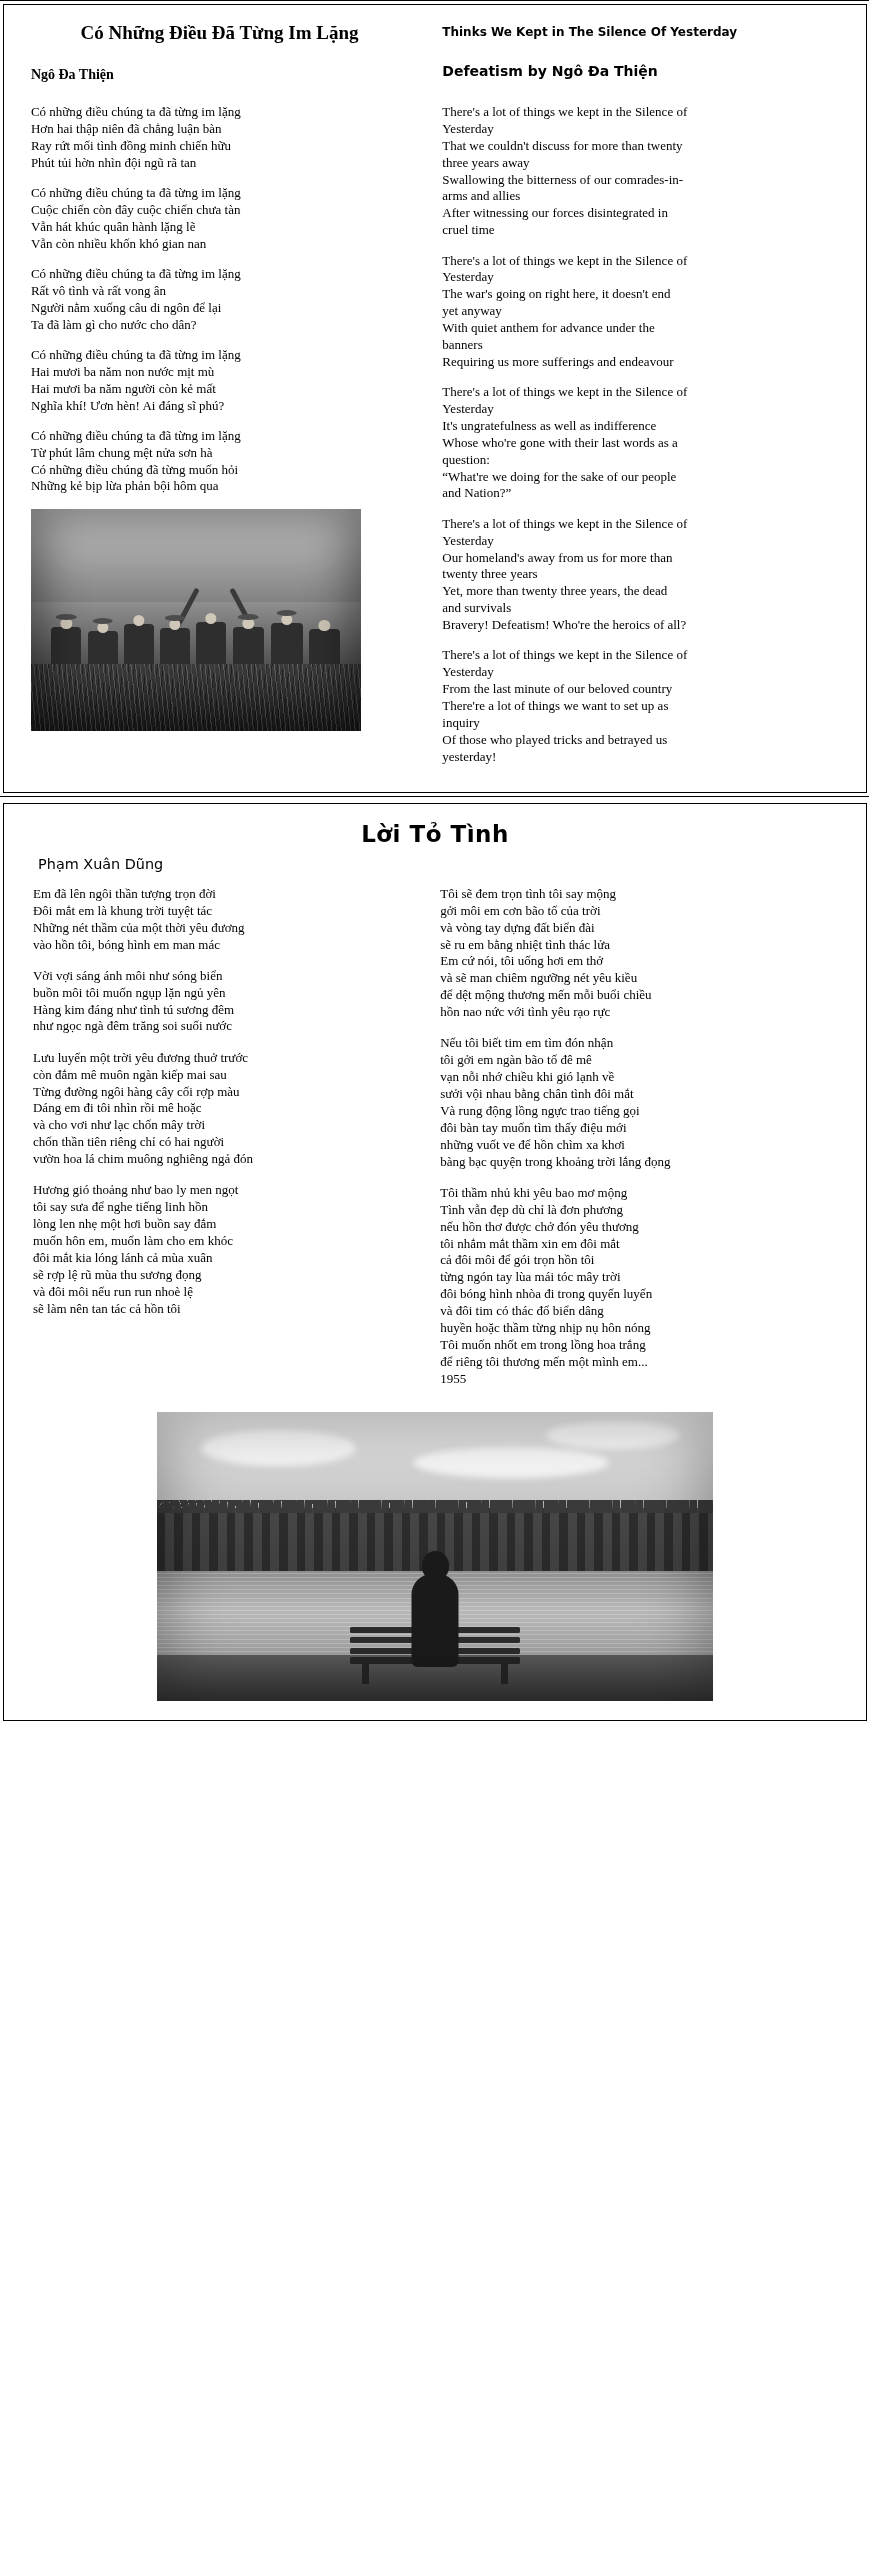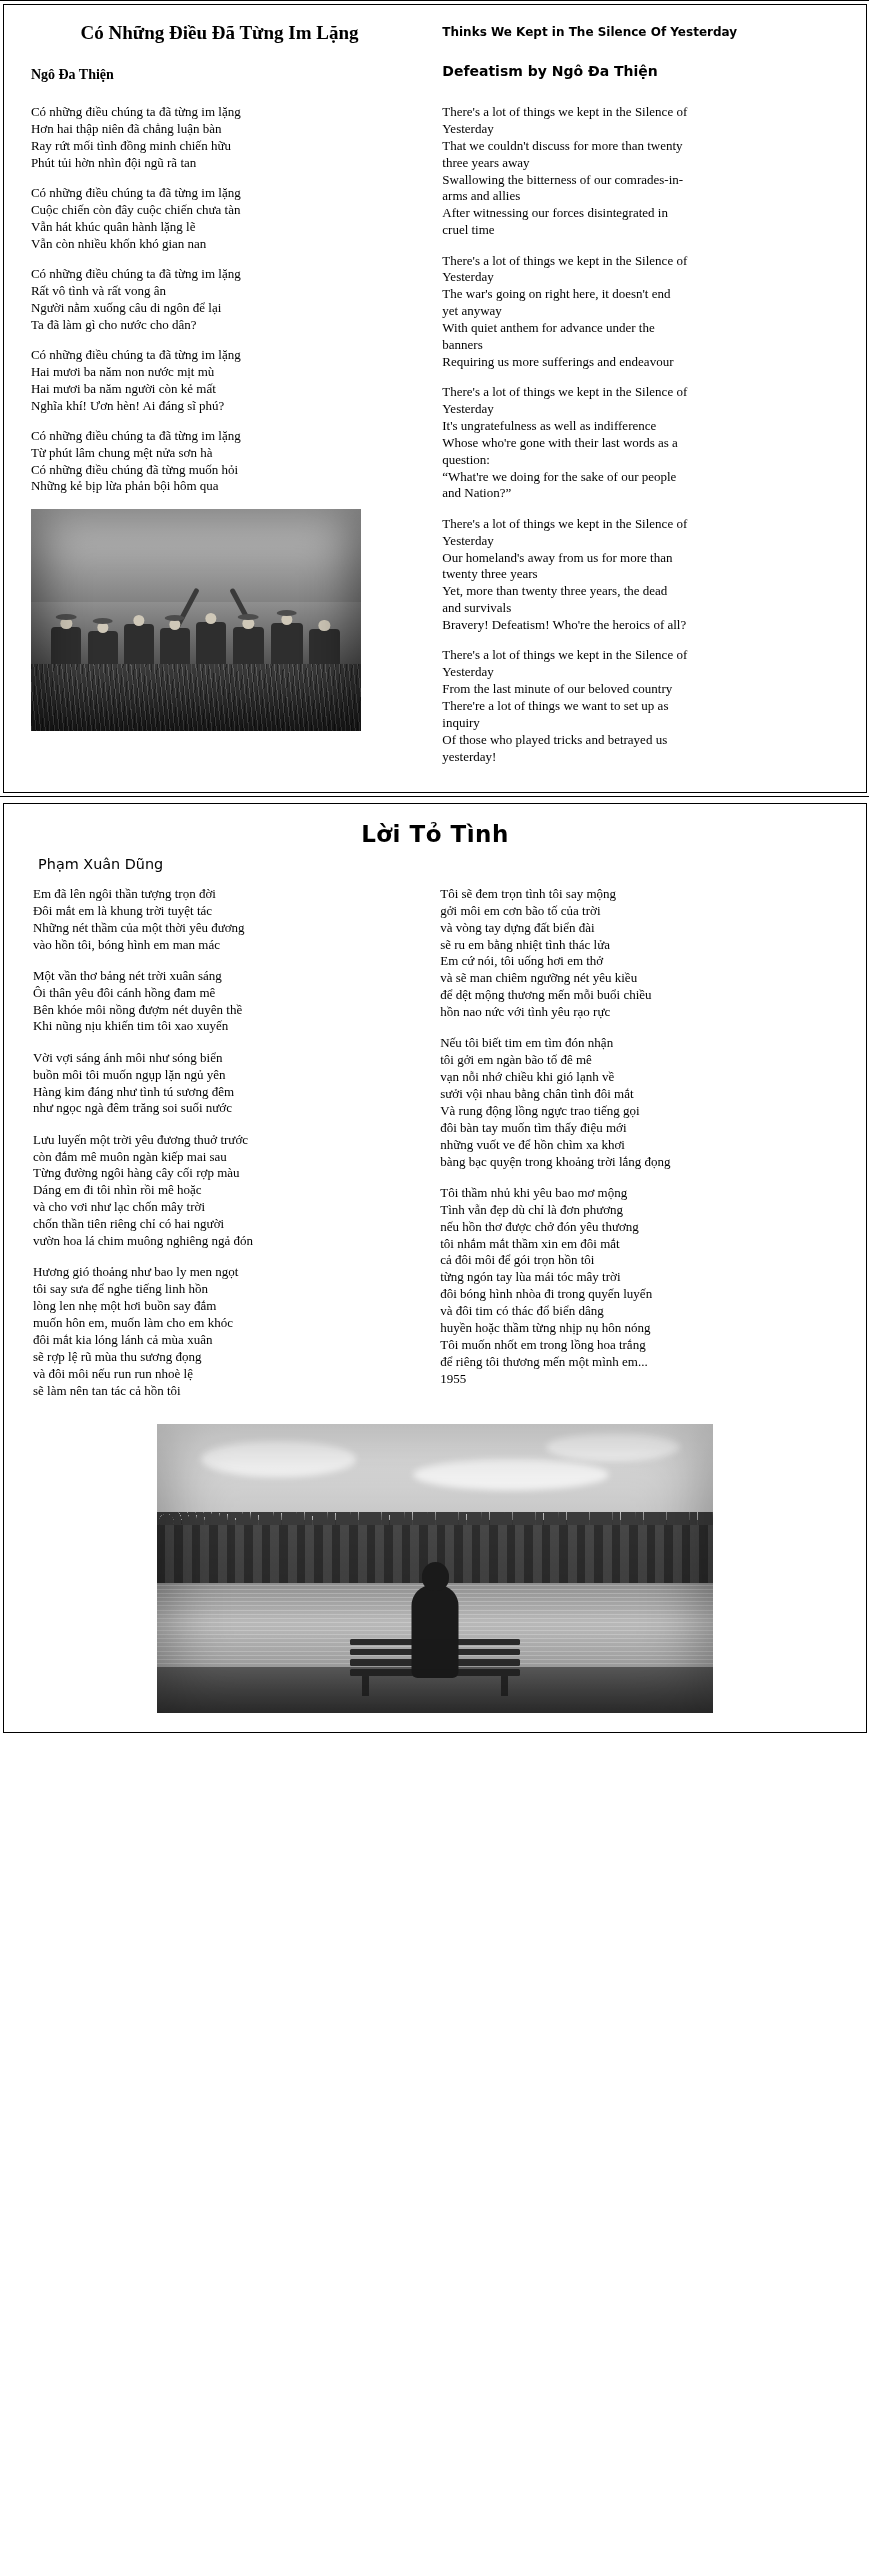--- a/index.html
+++ b/index.html
@@ -380,26 +380,20 @@
 
     <div class="two-col2">
       <div class="col2-left">
         <div class="stanza2">
           <div class="line2">Em đã lên ngôi thần tượng trọn đời
 Đôi mắt em là khung trời tuyệt tác
 Những nét thầm của một thời yêu đương
 vào hồn tôi, bóng hình em man mác</div>
         </div>
         <div class="stanza2">
-          <div class="line2">Một vần thơ bảng nét trời xuân sáng
-Ôi thân yêu đôi cánh hồng đam mê
-Bên khóe môi nồng đượm nét duyên thề
-Khi nũng nịu khiến tim tôi xao xuyến</div>
-        </div>
-        <div class="stanza2">
           <div class="line2">Vời vợi sáng ánh môi như sóng biển
 buồn môi tôi muốn ngụp lặn ngủ yên
 Hàng kim đáng như tình tú sương đêm
 như ngọc ngà đêm trăng soi suối nước</div>
         </div>
         <div class="stanza2">
           <div class="line2">Lưu luyến một trời yêu đương thuở trước
 còn đắm mê muôn ngàn kiếp mai sau
 Từng đường ngôi hàng cây cối rợp màu
 Dáng em đi tôi nhìn rồi mê hoặc

